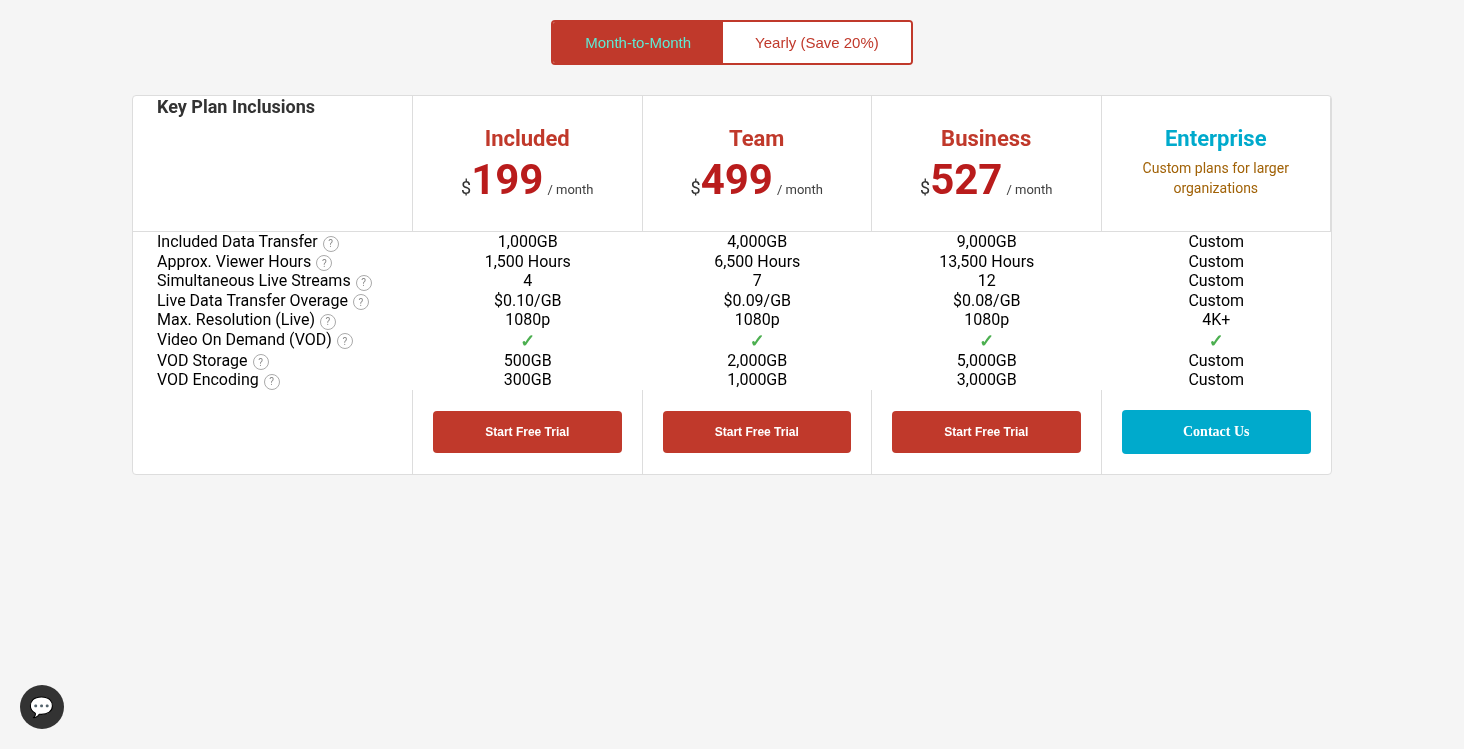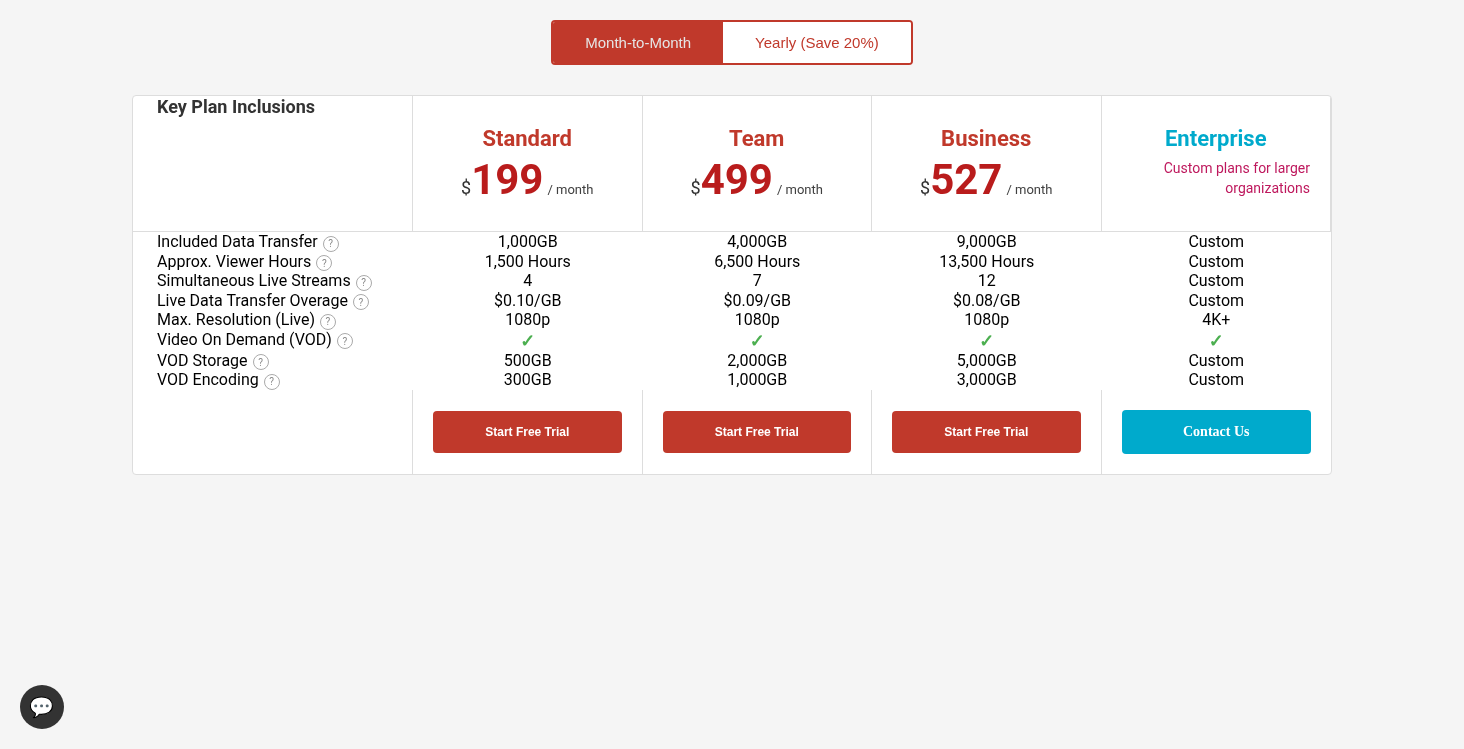--- a/index.html
+++ b/index.html
@@ -26,21 +26,21 @@
       padding: 12px 32px;
       font-size: 15px;
       font-weight: 500;
       cursor: pointer;
       border: none;
       background: transparent;
     }
 
     .toggle-btn.active {
       background: #c0392b;
-      color: #e5e5e5;
+      color: #5eead4;
     }
 
     .toggle-btn.inactive {
       background: white;
       color: #c0392b;
     }
 
     .pricing-table {
       width: 100%;
       max-width: 1200px;
@@ -106,22 +106,22 @@
     }
 
     .price-period {
       font-size: 13px;
       color: #404040;
       margin-left: 4px;
     }
 
     .enterprise-subtitle {
       font-size: 14px;
-      color: #be185d;
-      text-align: right;
+      color: #a16207;
+      text-align: center;
       margin-top: 8px;
       line-height: 1.4;
     }
 
     .label-cell {
       justify-content: flex-start;
       padding-left: 24px;
     }
 
     .value-cell {
@@ -222,21 +222,21 @@
 </div>
 
 <div class="pricing-table">
   <div class="table-grid">
 
     <div class="key-plan-header">
       <span class="key-plan-title">Key Plan Inclusions</span>
     </div>
 
     <div class="header-cell">
-      <div class="plan-name">Standard</div>
+      <div class="plan-name">Included</div>
       <div class="plan-price">
         <span class="price-dollar">$</span>
         <span class="price-amount">199</span>
         <span class="price-period">/ month</span>
       </div>
     </div>
 
     <div class="header-cell">
       <div class="plan-name">Team</div>
       <div class="plan-price">

